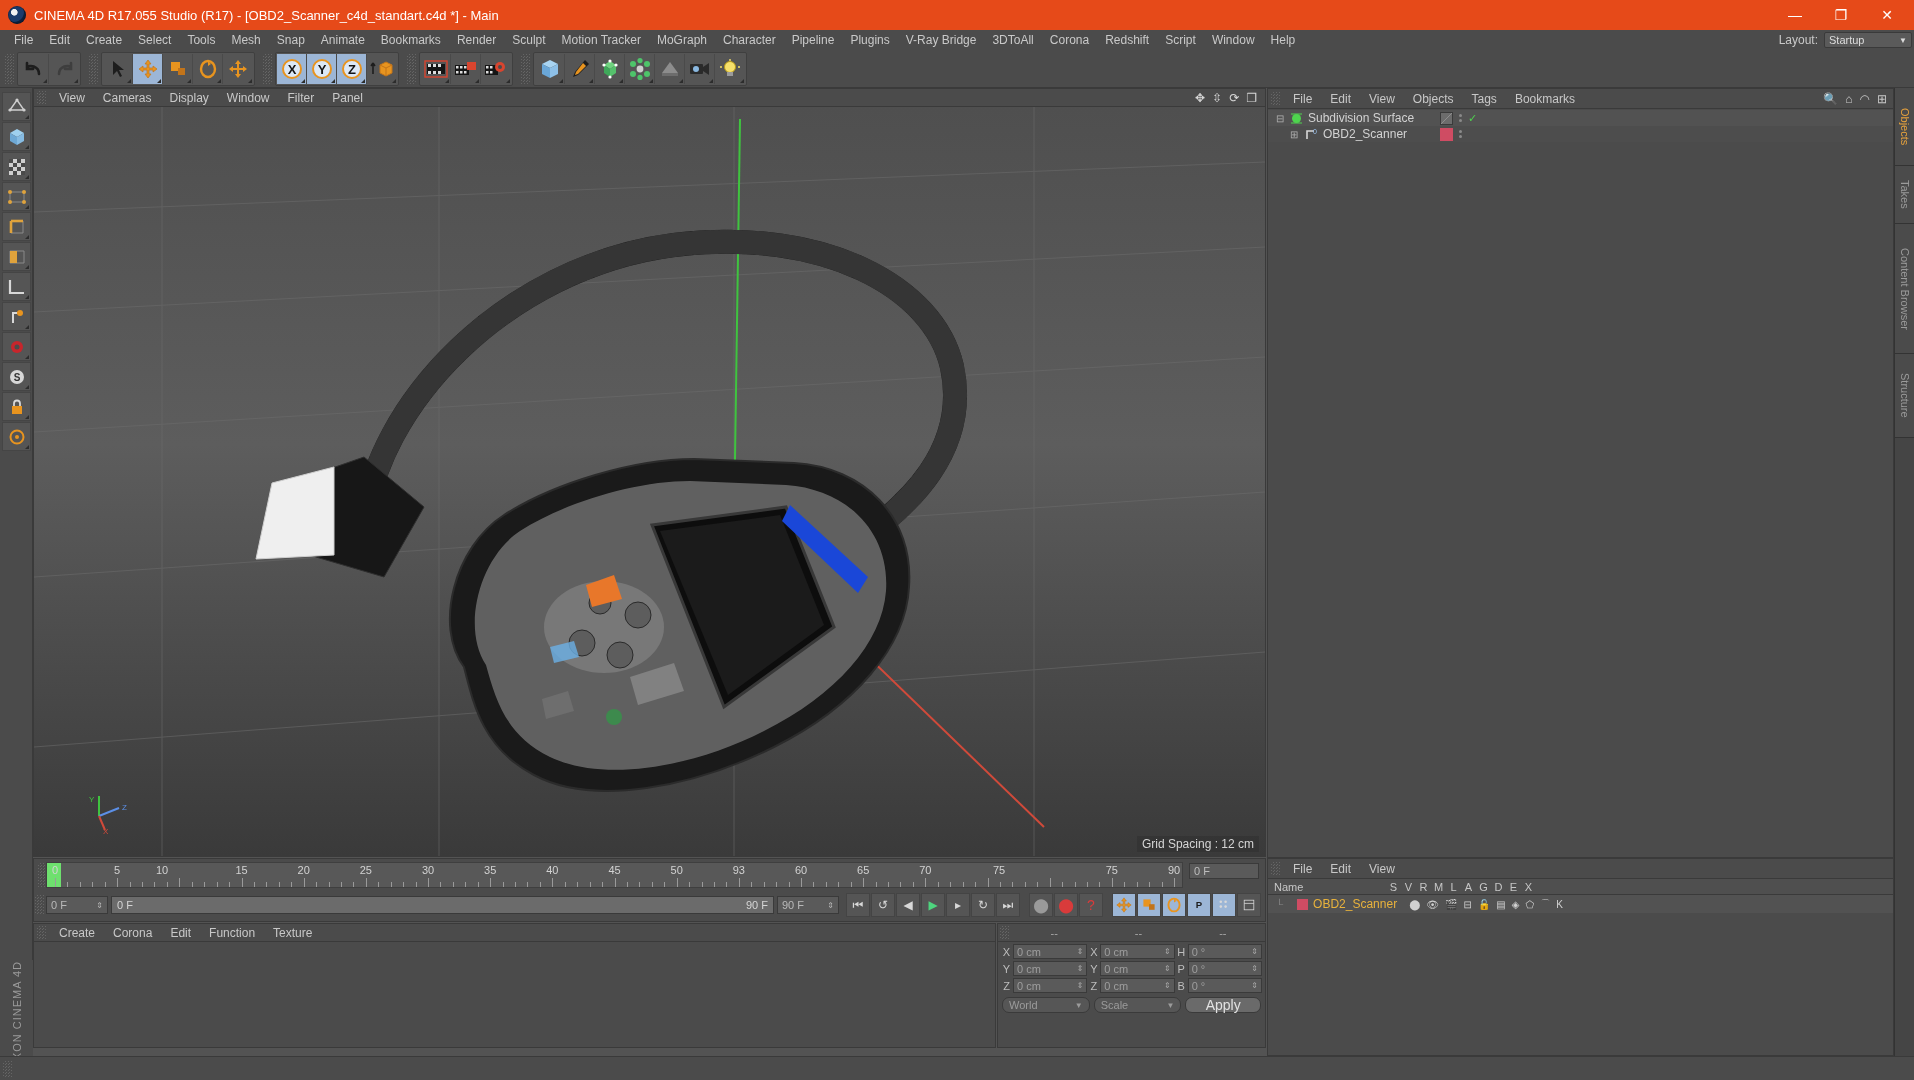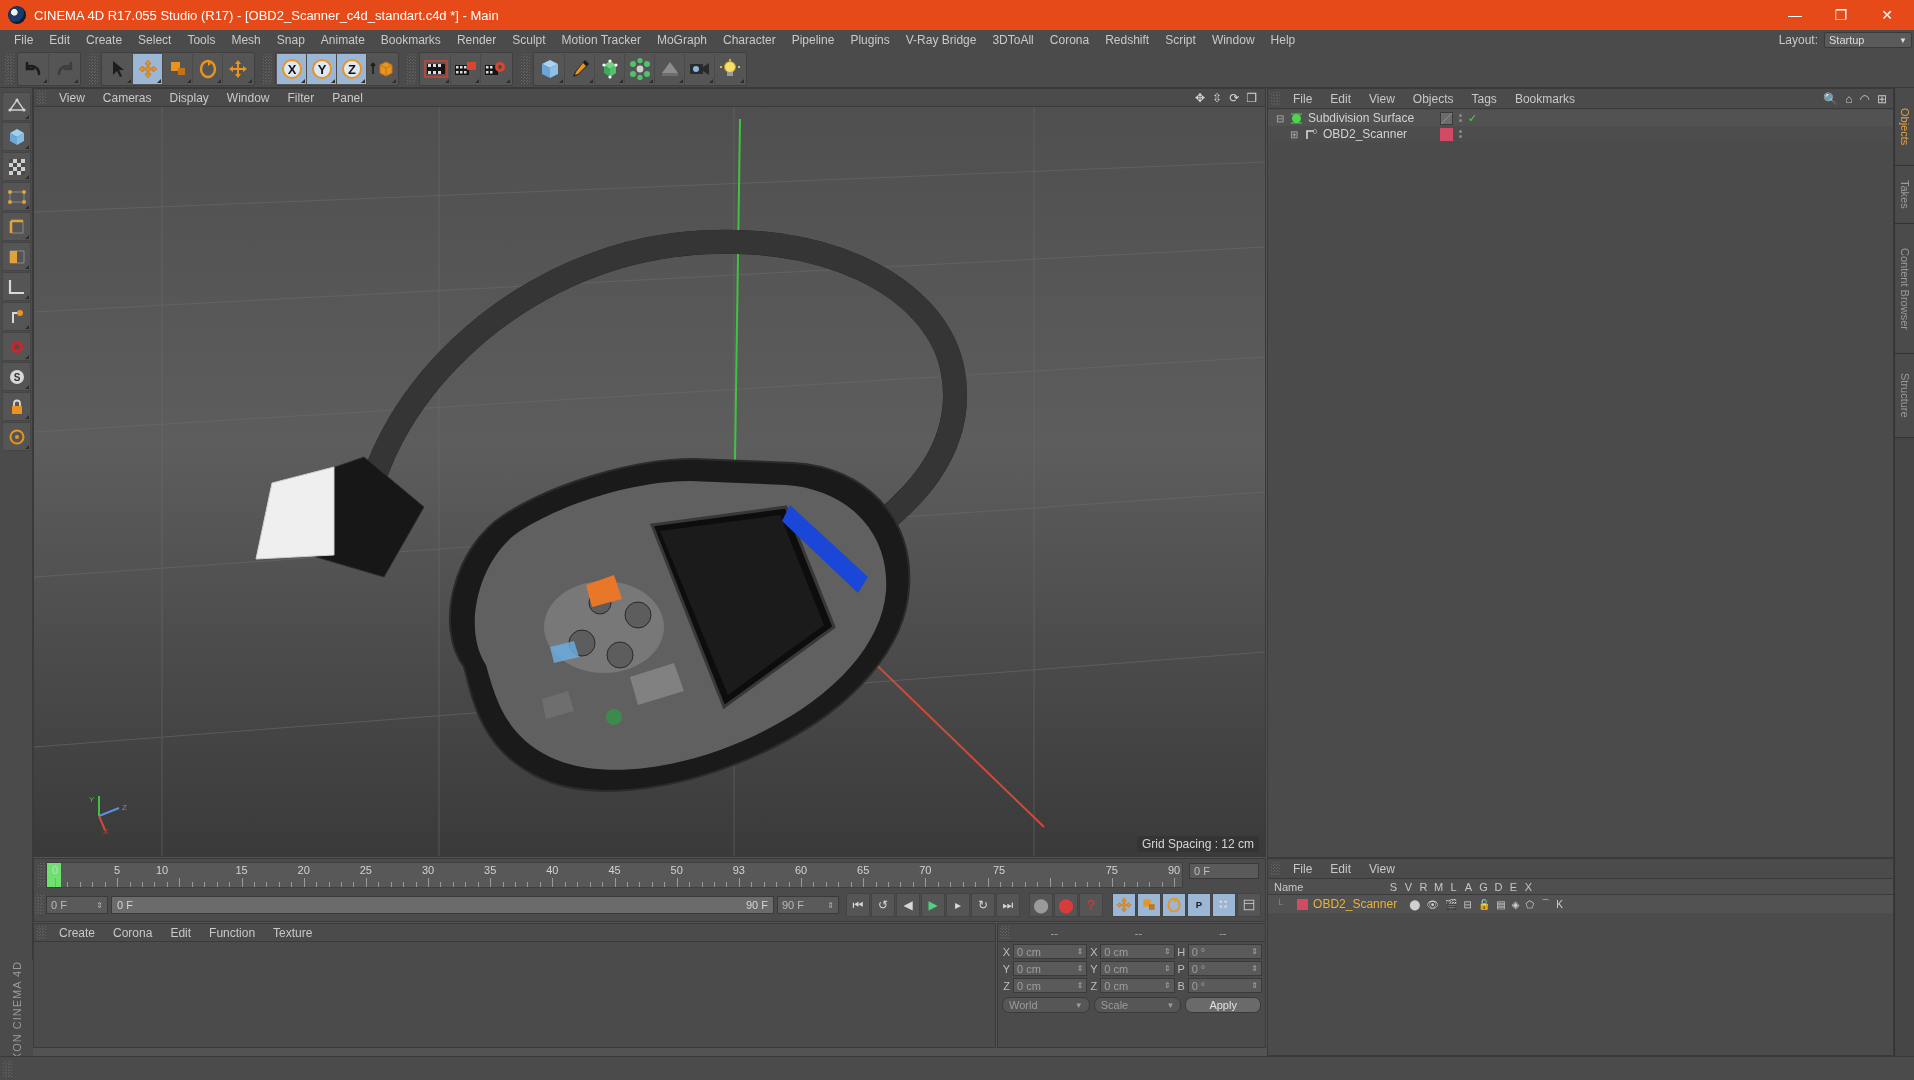--- a/index.html
+++ b/index.html
@@ -113,21 +113,21 @@
   #coord .row{ display:flex; align-items:center; gap:1px; padding:2px 3px 0 3px; }
   #coord .ax{ width:11px; font-size:11px; color:#bdbdbd; text-align:center; }
   #coord .fld{ flex:1; height:15px; background:#5a5a5a; border:1px solid #3a3a3a; font-size:11px;
     color:#9e9e9e; padding:0 3px; display:flex; align-items:center; }
   #coord .fld .sp{ margin-left:auto; font-size:8px; color:#aaa; }
   #coord .foot{ display:flex; gap:4px; padding:4px 4px 0 4px; }
   #coord .drop{ flex:1; height:16px;background:#565656;border:1px solid #3a3a3a;border-radius:7px;
     font-size:11px;color:#9b9b9b;display:flex;align-items:center;padding:0 6px;}
   #coord .drop .ar{ margin-left:auto; font-size:8px; }
   #coord .apply{ flex:1;height:16px;background:#6a6a6a;border:1px solid #3a3a3a;border-radius:7px;
-    font-size:11px;color:#e2e2e2;display:flex;align-items:center;justify-content:center;}
+    font-size:14px;color:#e2e2e2;display:flex;align-items:center;justify-content:center;}
 
   
   #objmgr{ position:absolute; left:1267px; top:0; right:20px; height:770px; background:#4b4b4b;
     border:1px solid #3a3a3a; }
   #objmgr .mm{ height:20px;display:flex;align-items:center;padding-left:2px;border-bottom:1px solid #3a3a3a;}
   #objmgr .mm .mi{ padding:0 9px;font-size:12px;line-height:20px;}
   #objmgr .mm .rt{ margin-left:auto; display:flex; gap:7px; padding-right:6px; }
   #objmgr .rows{ position:absolute; top:21px; left:0; right:0; bottom:0; }
   .orow{ height:16px; display:flex; align-items:center; position:relative; }
   .orow:nth-child(odd){ background:#525252; }

